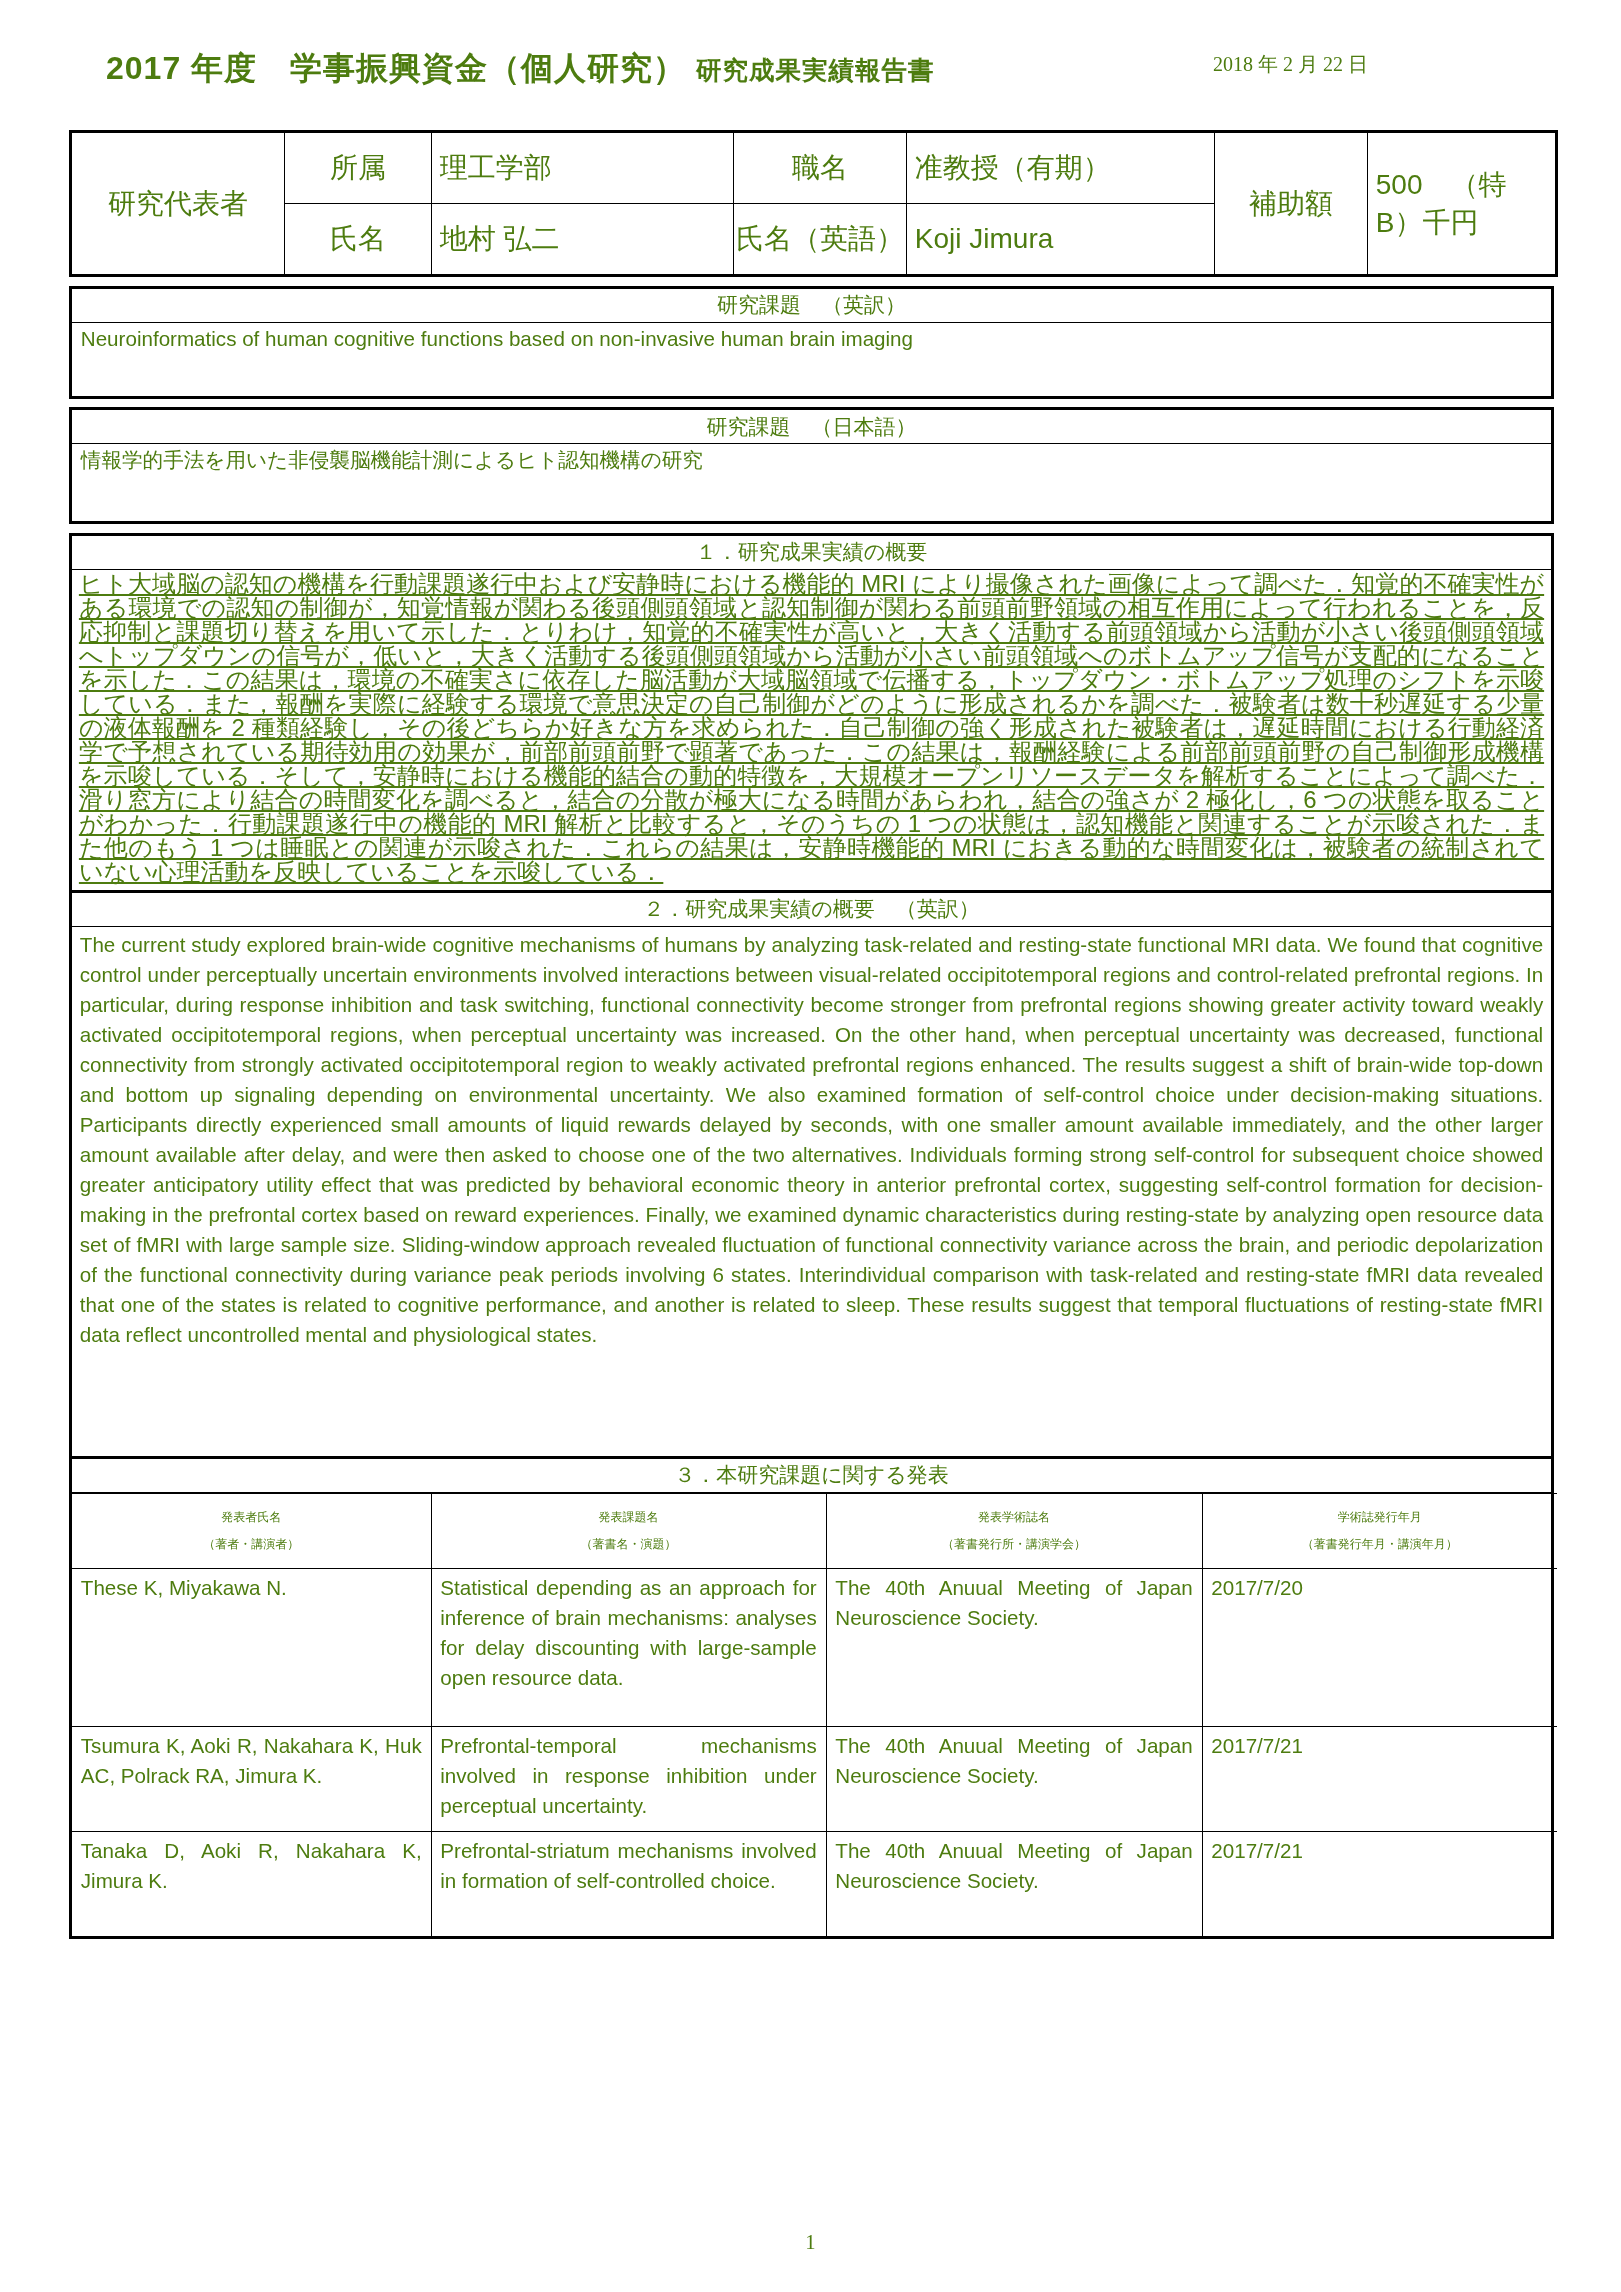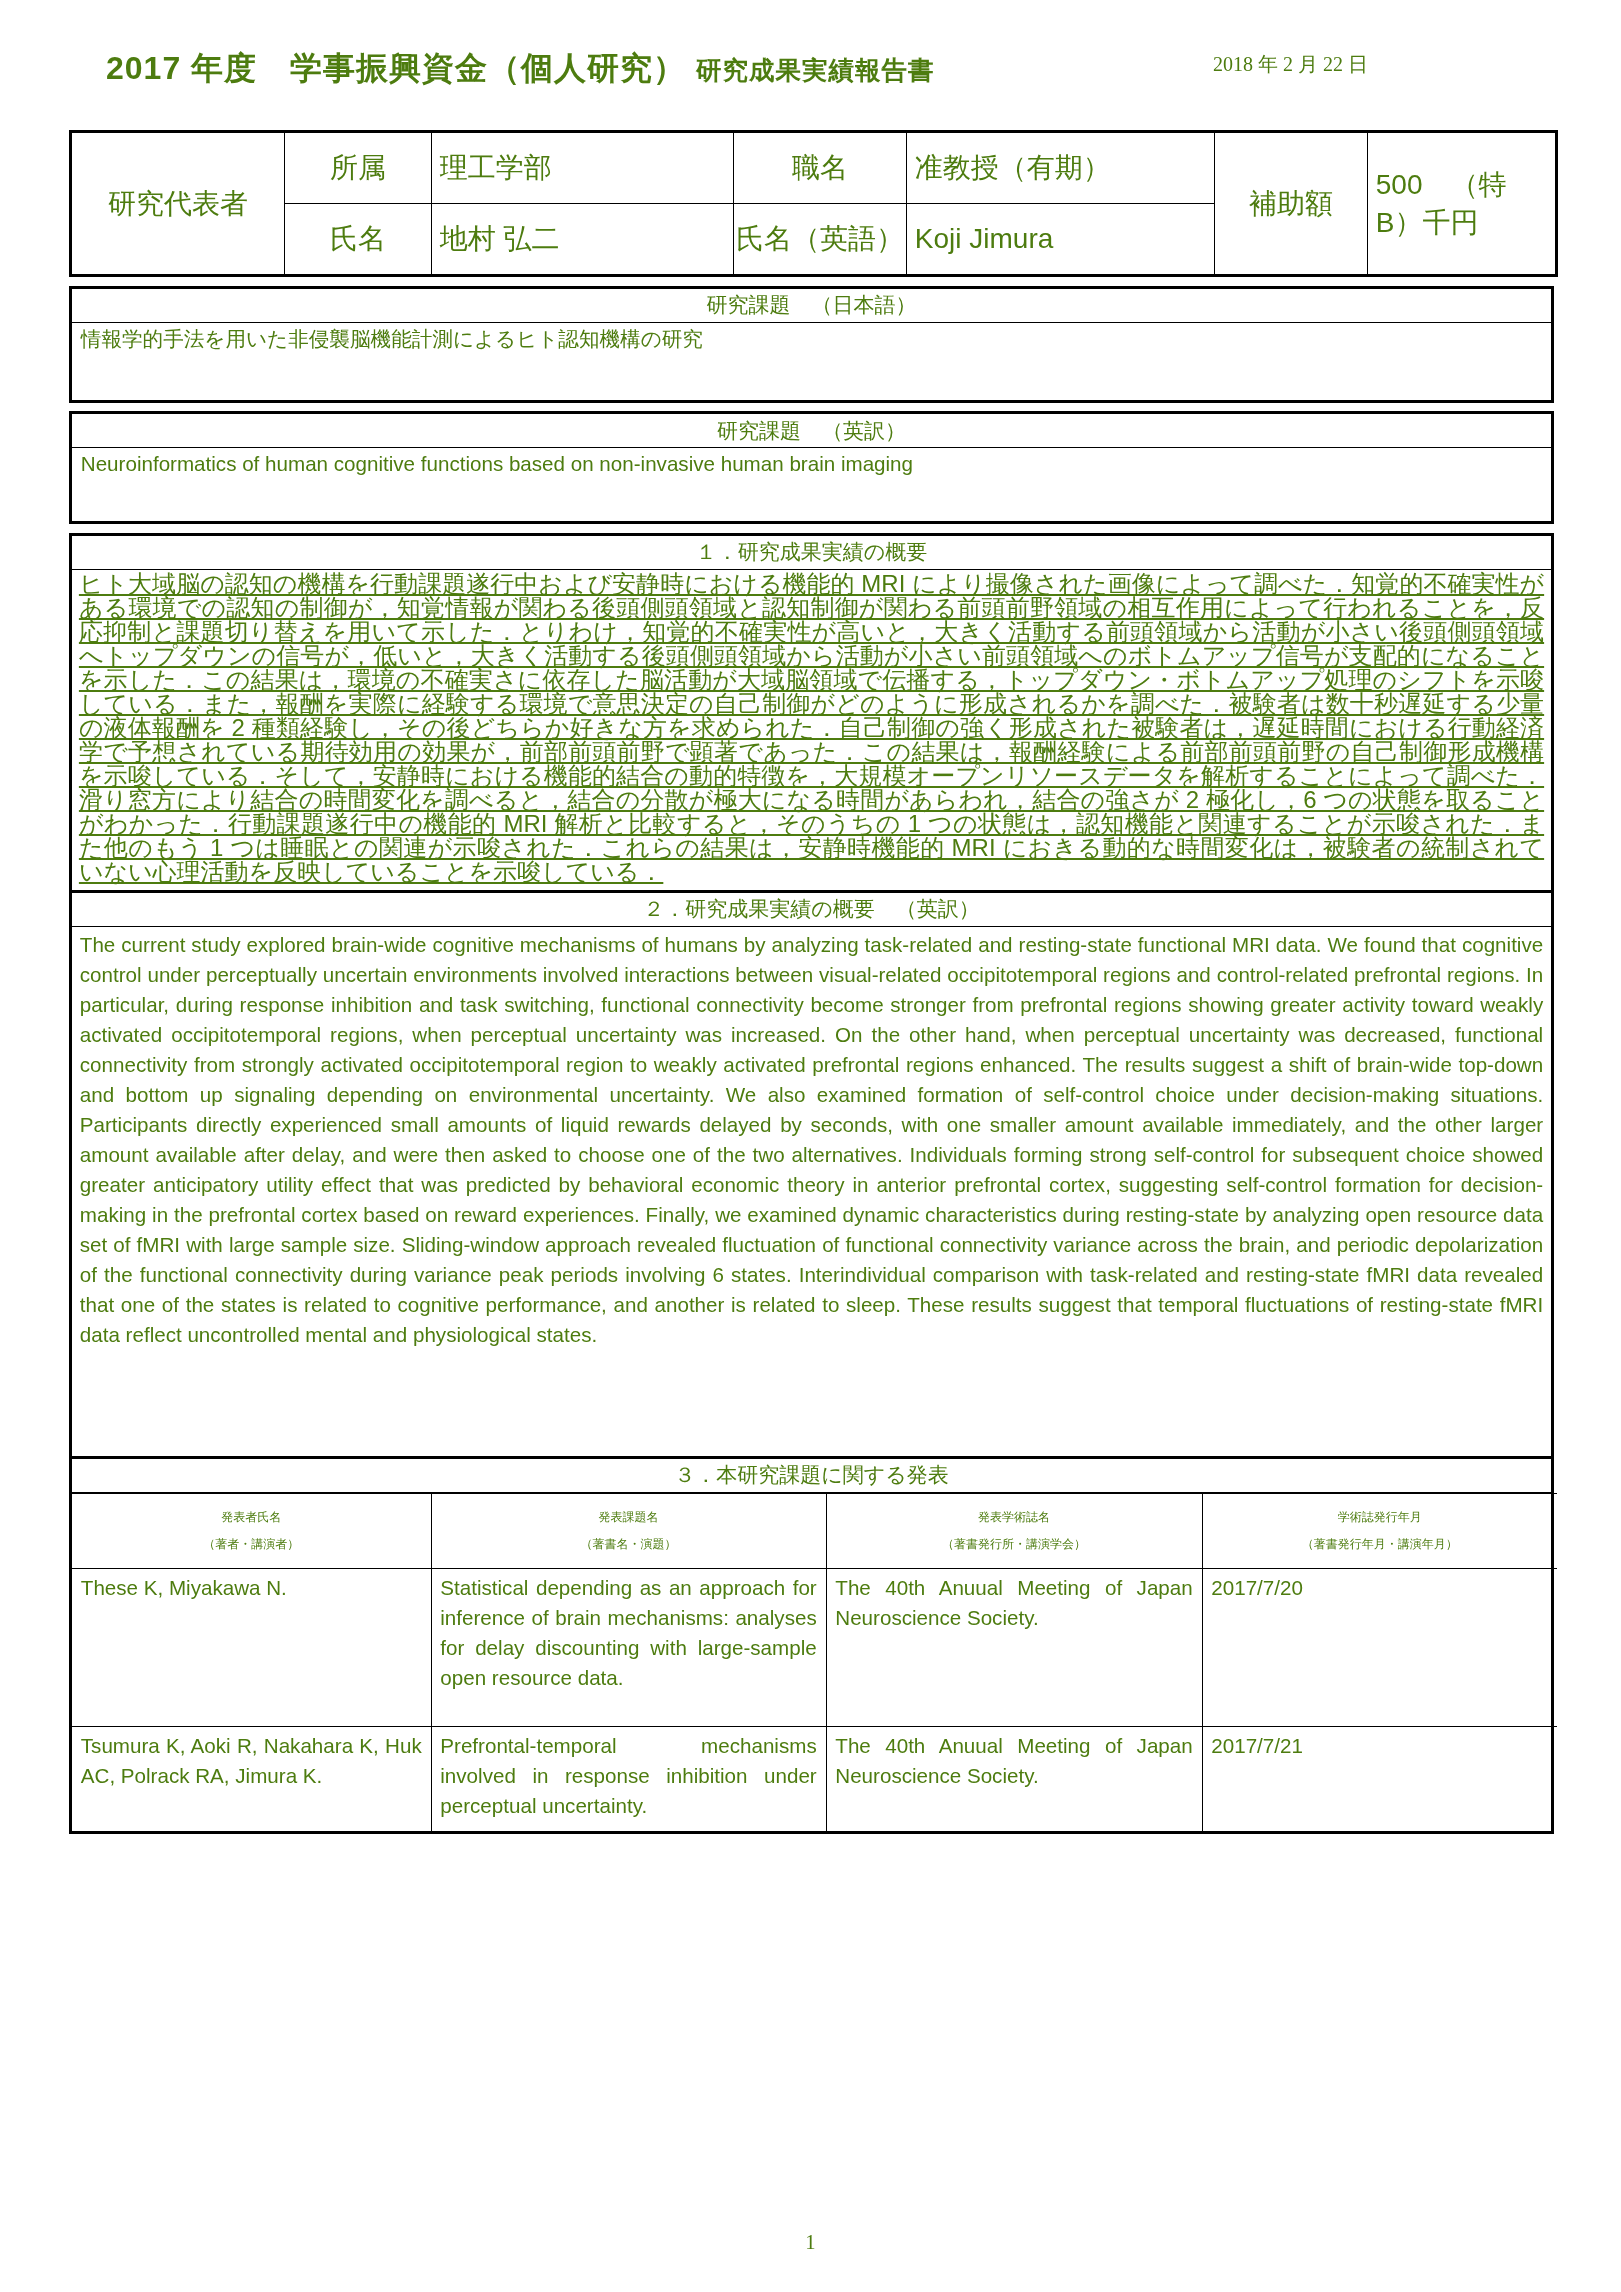--- a/index.html
+++ b/index.html
@@ -131,27 +131,27 @@
       <tr>
         <td class="lab">氏名</td>
         <td>地村 弘二</td>
         <td class="lab">氏名（英語）</td>
         <td>Koji Jimura</td>
       </tr>
     </tbody>
       </table>
 
     <div class="sec block">
+      <div class="band">研究課題　（英訳）</div>
+      <div class="cellbody cb-en-title">Neuroinformatics of human cognitive functions based on non-invasive human brain imaging</div>
+    </div>
+
+    <div class="sec block">
       <div class="band">研究課題　（日本語）</div>
       <div class="cellbody cb-ja-title">情報学的手法を用いた非侵襲脳機能計測によるヒト認知機構の研究</div>
-    </div>
-
-    <div class="sec block">
-      <div class="band">研究課題　（英訳）</div>
-      <div class="cellbody cb-en-title">Neuroinformatics of human cognitive functions based on non-invasive human brain imaging</div>
     </div>
 
     <div class="sec">
       <div class="band">１．研究成果実績の概要</div>
       <div class="jp-body divider-thick">ヒト大域脳の認知の機構を行動課題遂行中および安静時における機能的 MRI により撮像された画像によって調べた．知覚的不確実性がある環境での認知の制御が，知覚情報が関わる後頭側頭領域と認知制御が関わる前頭前野領域の相互作用によって行われることを，反応抑制と課題切り替えを用いて示した．とりわけ，知覚的不確実性が高いと，大きく活動する前頭領域から活動が小さい後頭側頭領域へトップダウンの信号が，低いと，大きく活動する後頭側頭領域から活動が小さい前頭領域へのボトムアップ信号が支配的になることを示した．この結果は，環境の不確実さに依存した脳活動が大域脳領域で伝播する，トップダウン・ボトムアップ処理のシフトを示唆している．また，報酬を実際に経験する環境で意思決定の自己制御がどのように形成されるかを調べた．被験者は数十秒遅延する少量の液体報酬を 2 種類経験し，その後どちらか好きな方を求められた．自己制御の強く形成された被験者は，遅延時間における行動経済学で予想されている期待効用の効果が，前部前頭前野で顕著であった．この結果は，報酬経験による前部前頭前野の自己制御形成機構を示唆している．そして，安静時における機能的結合の動的特徴を，大規模オープンリソースデータを解析することによって調べた．滑り窓方により結合の時間変化を調べると，結合の分散が極大になる時間があらわれ，結合の強さが 2 極化し，6 つの状態を取ることがわかった．行動課題遂行中の機能的 MRI 解析と比較すると，そのうちの 1 つの状態は，認知機能と関連することが示唆された．また他のもう 1 つは睡眠との関連が示唆された．これらの結果は，安静時機能的 MRI におきる動的な時間変化は，被験者の統制されていない心理活動を反映していることを示唆している．</div>
 
       <div class="band">２．研究成果実績の概要　（英訳）</div>
       <div class="en-body divider-thick">The current study explored brain-wide cognitive mechanisms of humans by analyzing task-related and resting-state functional MRI data. We found that cognitive control under perceptually uncertain environments involved interactions between visual-related occipitotemporal regions and control-related prefrontal regions. In particular, during response inhibition and task switching, functional connectivity become stronger from prefrontal regions showing greater activity toward weakly activated occipitotemporal regions, when perceptual uncertainty was increased. On the other hand, when perceptual uncertainty was decreased, functional connectivity from strongly activated occipitotemporal region to weakly activated prefrontal regions enhanced. The results suggest a shift of brain-wide top-down and bottom up signaling depending on environmental uncertainty. We also examined formation of self-control choice under decision-making situations. Participants directly experienced small amounts of liquid rewards delayed by seconds, with one smaller amount available immediately, and the other larger amount available after delay, and were then asked to choose one of the two alternatives. Individuals forming strong self-control for subsequent choice showed greater anticipatory utility effect that was predicted by behavioral economic theory in anterior prefrontal cortex, suggesting self-control formation for decision-making in the prefrontal cortex based on reward experiences. Finally, we examined dynamic characteristics during resting-state by analyzing open resource data set of fMRI with large sample size. Sliding-window approach revealed fluctuation of functional connectivity variance across the brain, and periodic depolarization of the functional connectivity during variance peak periods involving 6 states. Interindividual comparison with task-related and resting-state fMRI data revealed that one of the states is related to cognitive performance, and another is related to sleep. These results suggest that temporal fluctuations of resting-state fMRI data reflect uncontrolled mental and physiological states.</div>
 
       <div class="band">３．本研究課題に関する発表</div>
@@ -187,20 +187,26 @@
           <td class="just">Statistical depending as an approach for inference of brain mechanisms: analyses for delay discounting with large-sample open resource data.</td>
           <td class="just">The 40th Anuual Meeting of Japan Neuroscience Society.</td>
           <td>2017/7/20</td>
         </tr>
         <tr class="r2">
           <td class="just">Tsumura K, Aoki R, Nakahara K, Huk AC, Polrack RA, Jimura K.</td>
           <td class="just">Prefrontal-temporal mechanisms involved in response inhibition under perceptual uncertainty.</td>
           <td class="just">The 40th Anuual Meeting of Japan Neuroscience Society.</td>
           <td>2017/7/21</td>
         </tr>
+        <tr class="r3">
+          <td class="just">Tanaka D, Aoki R, Nakahara K, Jimura K.</td>
+          <td class="just">Prefrontal-striatum mechanisms involved in formation of self-controlled choice.</td>
+          <td class="just">The 40th Anuual Meeting of Japan Neuroscience Society.</td>
+          <td>2017/7/21</td>
+        </tr>
       </tbody>
         </table>
     </div>
 
   </div>
 
   <div class="page-num">1</div>
 
 </div>
 

